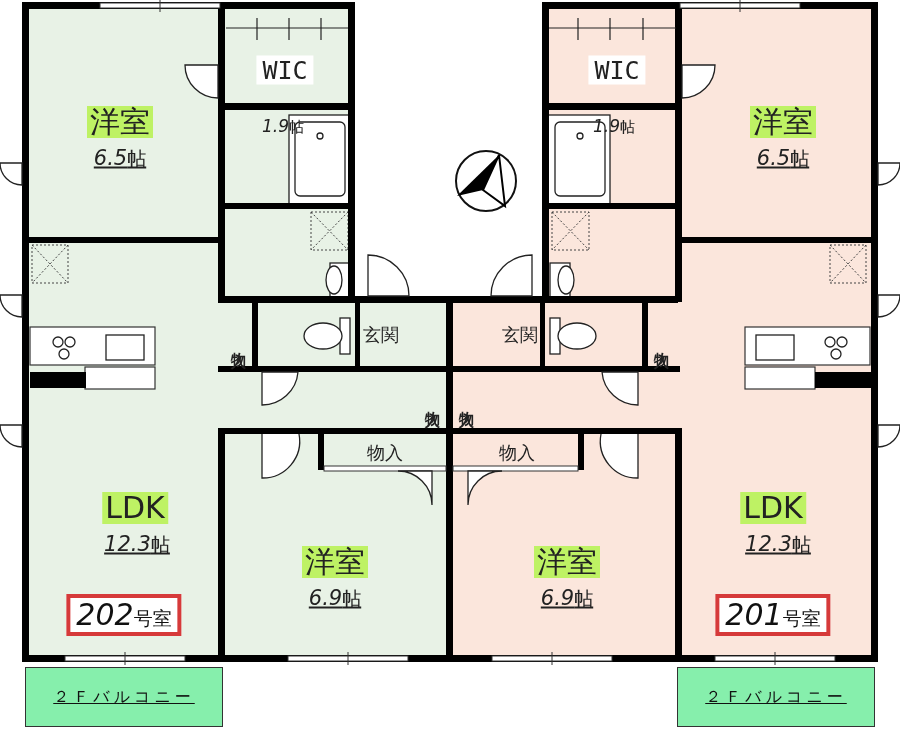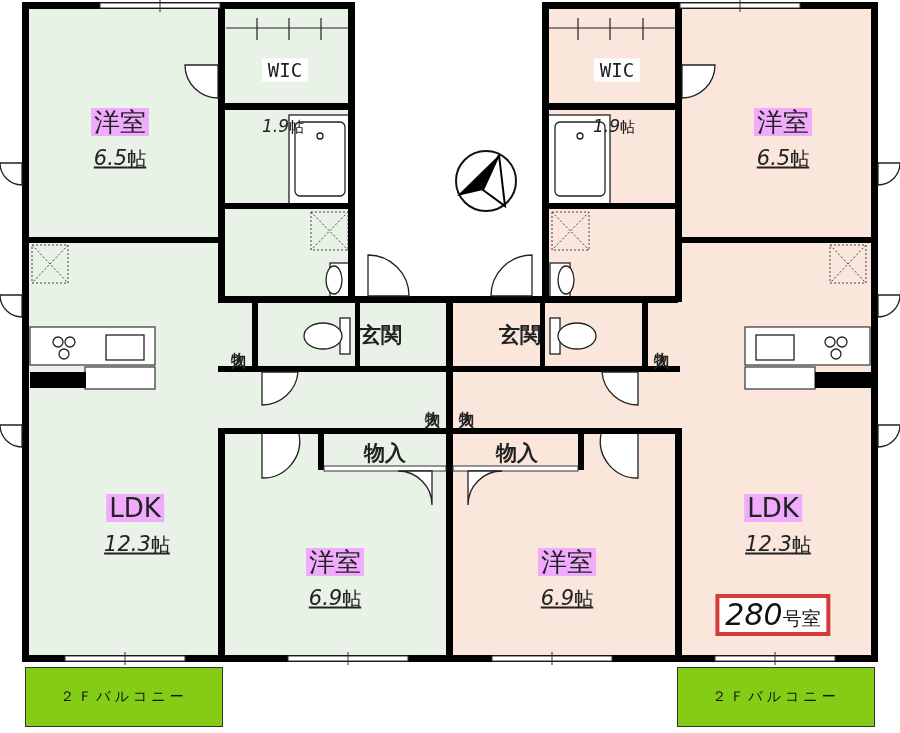--- a/index.html
+++ b/index.html
@@ -1,29 +1,29 @@
 <!DOCTYPE html>
 <html><head>
 <meta charset="utf-8">
 <style>
   html,body{margin:0;padding:0;background:#fff;}
   body{width:900px;height:733px;position:relative;overflow:hidden;font-family:"DejaVu Sans","Liberation Sans",sans-serif;}
   .plan{position:absolute;left:0;top:0;width:900px;height:733px;}
   .lbl{position:absolute;transform:translate(-50%,-50%);color:#222;white-space:nowrap;text-align:center;line-height:1;}
-  .room-name{font-size:26px;background:#f0abfc;padding:1px 3px;}
+  .room-name{font-size:30px;background:#bef264;padding:1px 3px;}
   .room-size{font-size:21px;font-style:italic;text-decoration:underline;}
   .room-size .jo{font-style:normal;font-size:19px;}
-  .small{font-size:21px;font-weight:bold;}
+  .small{font-size:18px;font-weight:normal;}
   .vert{writing-mode:vertical-rl;text-orientation:upright;font-size:15px;font-weight:bold;letter-spacing:1px;}
-  .wic{font-size:19px;background:#fff;padding:2px 6px;font-family:"DejaVu Sans Mono","Liberation Mono",monospace;}
+  .wic{font-size:25px;background:#fff;padding:2px 6px;font-family:"DejaVu Sans Mono","Liberation Mono",monospace;}
   .wic-size{font-size:17px;font-style:italic;margin-top:30px;}
   .unit-box{position:absolute;border:4px solid #d63a3a;background:#fff;padding:2px 6px;transform:translate(-50%,-50%);white-space:nowrap;line-height:1;}
   .unit-num{font-size:30px;font-style:italic;color:#111;}
   .unit-suffix{font-size:19px;color:#111;}
-  .balcony{position:absolute;border:1.5px solid #333;background:#84cc16;font-size:14px;letter-spacing:4px;display:flex;align-items:center;justify-content:center;color:#111;}
+  .balcony{position:absolute;border:1.5px solid #333;background:#86efac;font-size:16px;letter-spacing:4px;display:flex;align-items:center;justify-content:center;color:#111;text-decoration:underline;}
 </style>
 </head>
 <body>
 
 <div class="plan">
 <svg width="900" height="733" viewBox="0 0 900 733" xmlns="http://www.w3.org/2000/svg">
 
   <g>
     <rect x="25" y="5" width="200" height="655" fill="#e8f2e6"></rect>
     <rect x="222" y="5" width="130" height="295" fill="#e8f2e6"></rect>
@@ -188,20 +188,21 @@
 <div class="lbl vert" style="left:238px;top:341px;">物入</div>
 <div class="lbl vert" style="left:432px;top:400px;">物入</div>
 <div class="lbl small" style="left:385px;top:453px;">物入</div>
 
 <div class="lbl room-name" style="left:135px;top:508px;">LDK</div>
 <div class="lbl room-size" style="left:137px;top:544px;"><span>12.3</span><span class="jo">帖</span></div>
 
 <div class="lbl room-name" style="left:335px;top:562px;">洋室</div>
 <div class="lbl room-size" style="left:335px;top:598px;"><span>6.9</span><span class="jo">帖</span></div>
 
+<div class="unit-box" style="left:124px;top:615px;"><span class="unit-num">202</span><span class="unit-suffix">号室</span></div>
 
 <div class="balcony" style="left:25px;top:667px;width:196px;height:58px;">２Ｆバルコニー</div>
 
 
 <div class="lbl room-name" style="left:783px;top:122px;">洋室</div>
 <div class="lbl room-size" style="left:783px;top:158px;"><span>6.5</span><span class="jo">帖</span></div>
 
 <div class="lbl wic" style="left:617px;top:70px;">WIC</div>
 <div class="lbl wic-size" style="left:614px;top:96px;"><span>1.9</span><span style="font-style:normal;font-size:15px">帖</span></div>
 
@@ -209,16 +210,16 @@
 <div class="lbl vert" style="left:661px;top:341px;">物入</div>
 <div class="lbl vert" style="left:466px;top:400px;">物入</div>
 <div class="lbl small" style="left:517px;top:453px;">物入</div>
 
 <div class="lbl room-name" style="left:773px;top:508px;">LDK</div>
 <div class="lbl room-size" style="left:778px;top:544px;"><span>12.3</span><span class="jo">帖</span></div>
 
 <div class="lbl room-name" style="left:567px;top:562px;">洋室</div>
 <div class="lbl room-size" style="left:567px;top:598px;"><span>6.9</span><span class="jo">帖</span></div>
 
-<div class="unit-box" style="left:773px;top:615px;"><span class="unit-num">280</span><span class="unit-suffix">号室</span></div>
+<div class="unit-box" style="left:773px;top:615px;"><span class="unit-num">201</span><span class="unit-suffix">号室</span></div>
 
 <div class="balcony" style="left:677px;top:667px;width:196px;height:58px;">２Ｆバルコニー</div>
 </div>
 
 </body></html>

